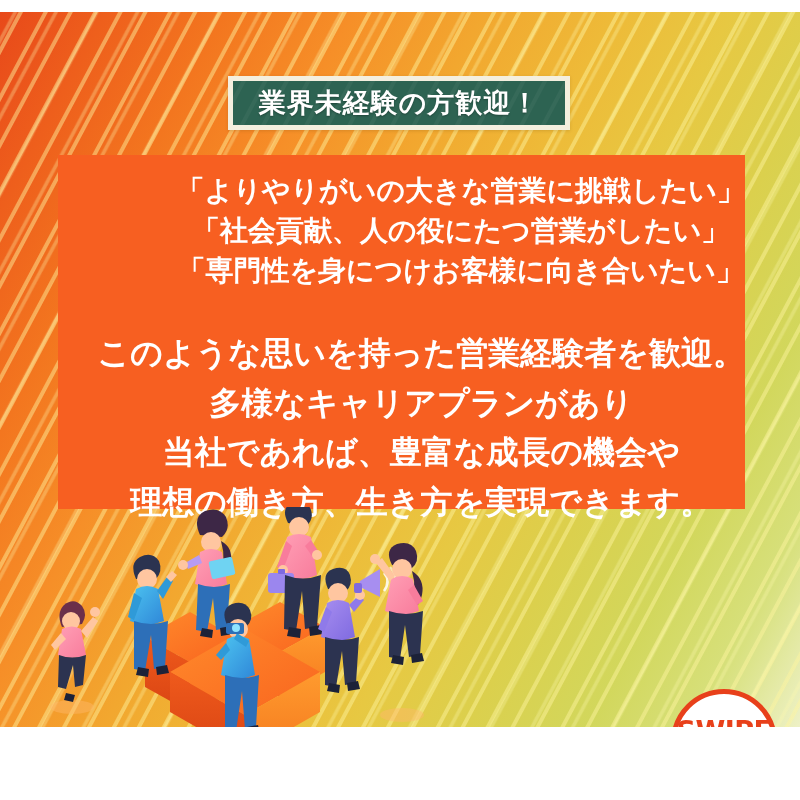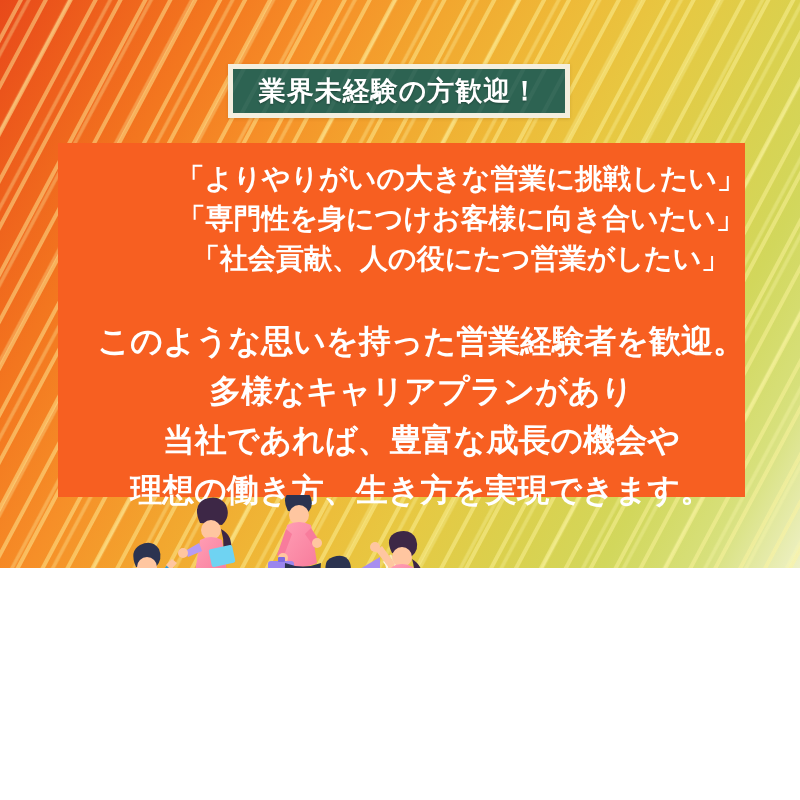--- a/index.html
+++ b/index.html
@@ -6,22 +6,23 @@
     margin: 0;
     padding: 0;
     background: #ffffff;
   }
   body {
     font-family: "DejaVu Sans", "Liberation Sans", sans-serif;
   }
   #poster {
     position: relative;
     width: 800px;
-    height: 568px;
+    height: 715px;
     overflow: hidden;
+    margin-top: 12px;
   }
 
   
   .bg-base {
     position: absolute;
     inset: 0;
     background:
       linear-gradient(118deg,
         #e8491a 0%,
         #ee5f1c 9%,
@@ -218,22 +219,22 @@
 
   <div class="banner">
     <div class="banner-inner">
       <div class="banner-text">業界未経験の方歓迎！</div>
     </div>
   </div>
 
   <div class="panel">
     <div class="quote-block">
       <div class="quote-line">「よりやりがいの大きな営業に挑戦したい」</div>
+      <div class="quote-line">「社会貢献、人の役にたつ営業がしたい」</div>
       <div class="quote-line">「専門性を身につけお客様に向き合いたい」</div>
-      <div class="quote-line">「社会貢献、人の役にたつ営業がしたい」</div>
     </div>
     <div class="body-block">
       <div class="body-line">このような思いを持った営業経験者を歓迎。</div>
       <div class="body-line">多様なキャリアプランがあり</div>
       <div class="body-line">当社であれば、豊富な成長の機会や</div>
       <div class="body-line">理想の働き方、生き方を実現できます。</div>
     </div>
   </div>
 
   <div class="illustration">

